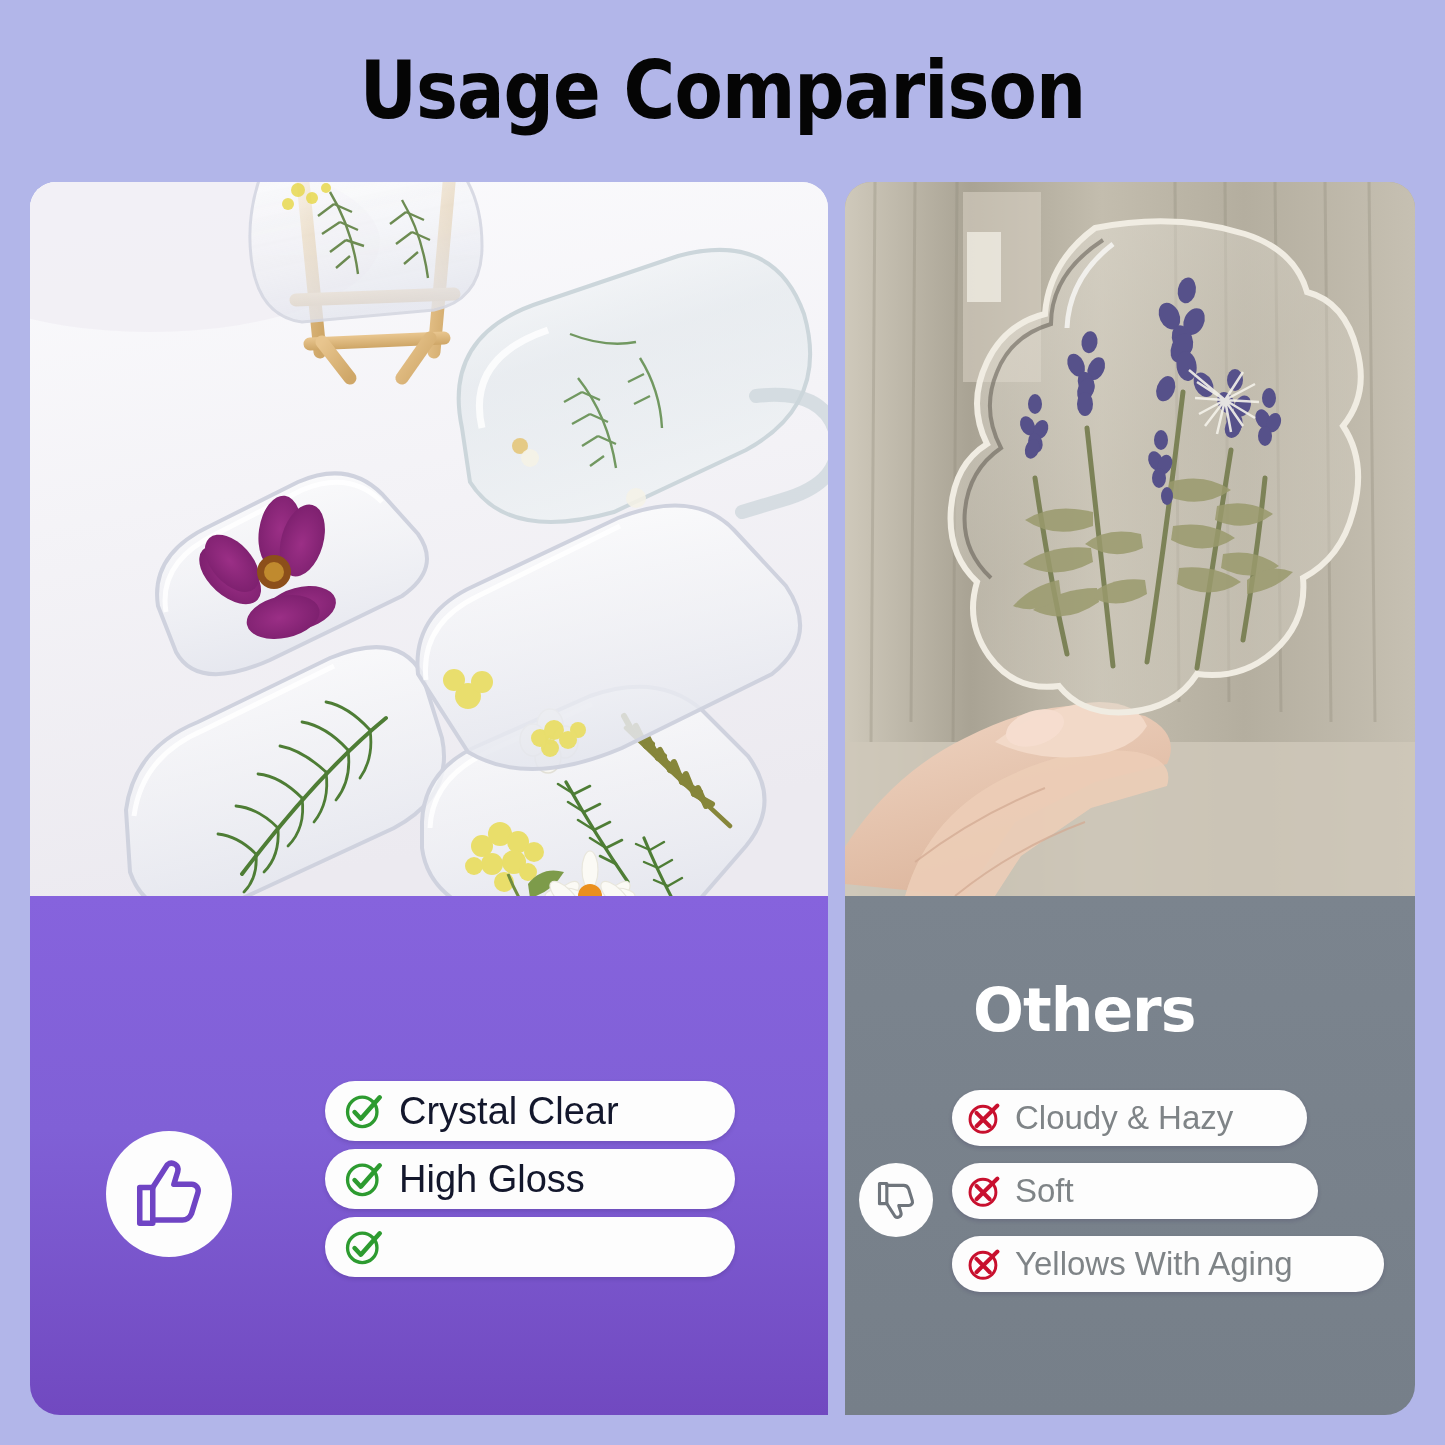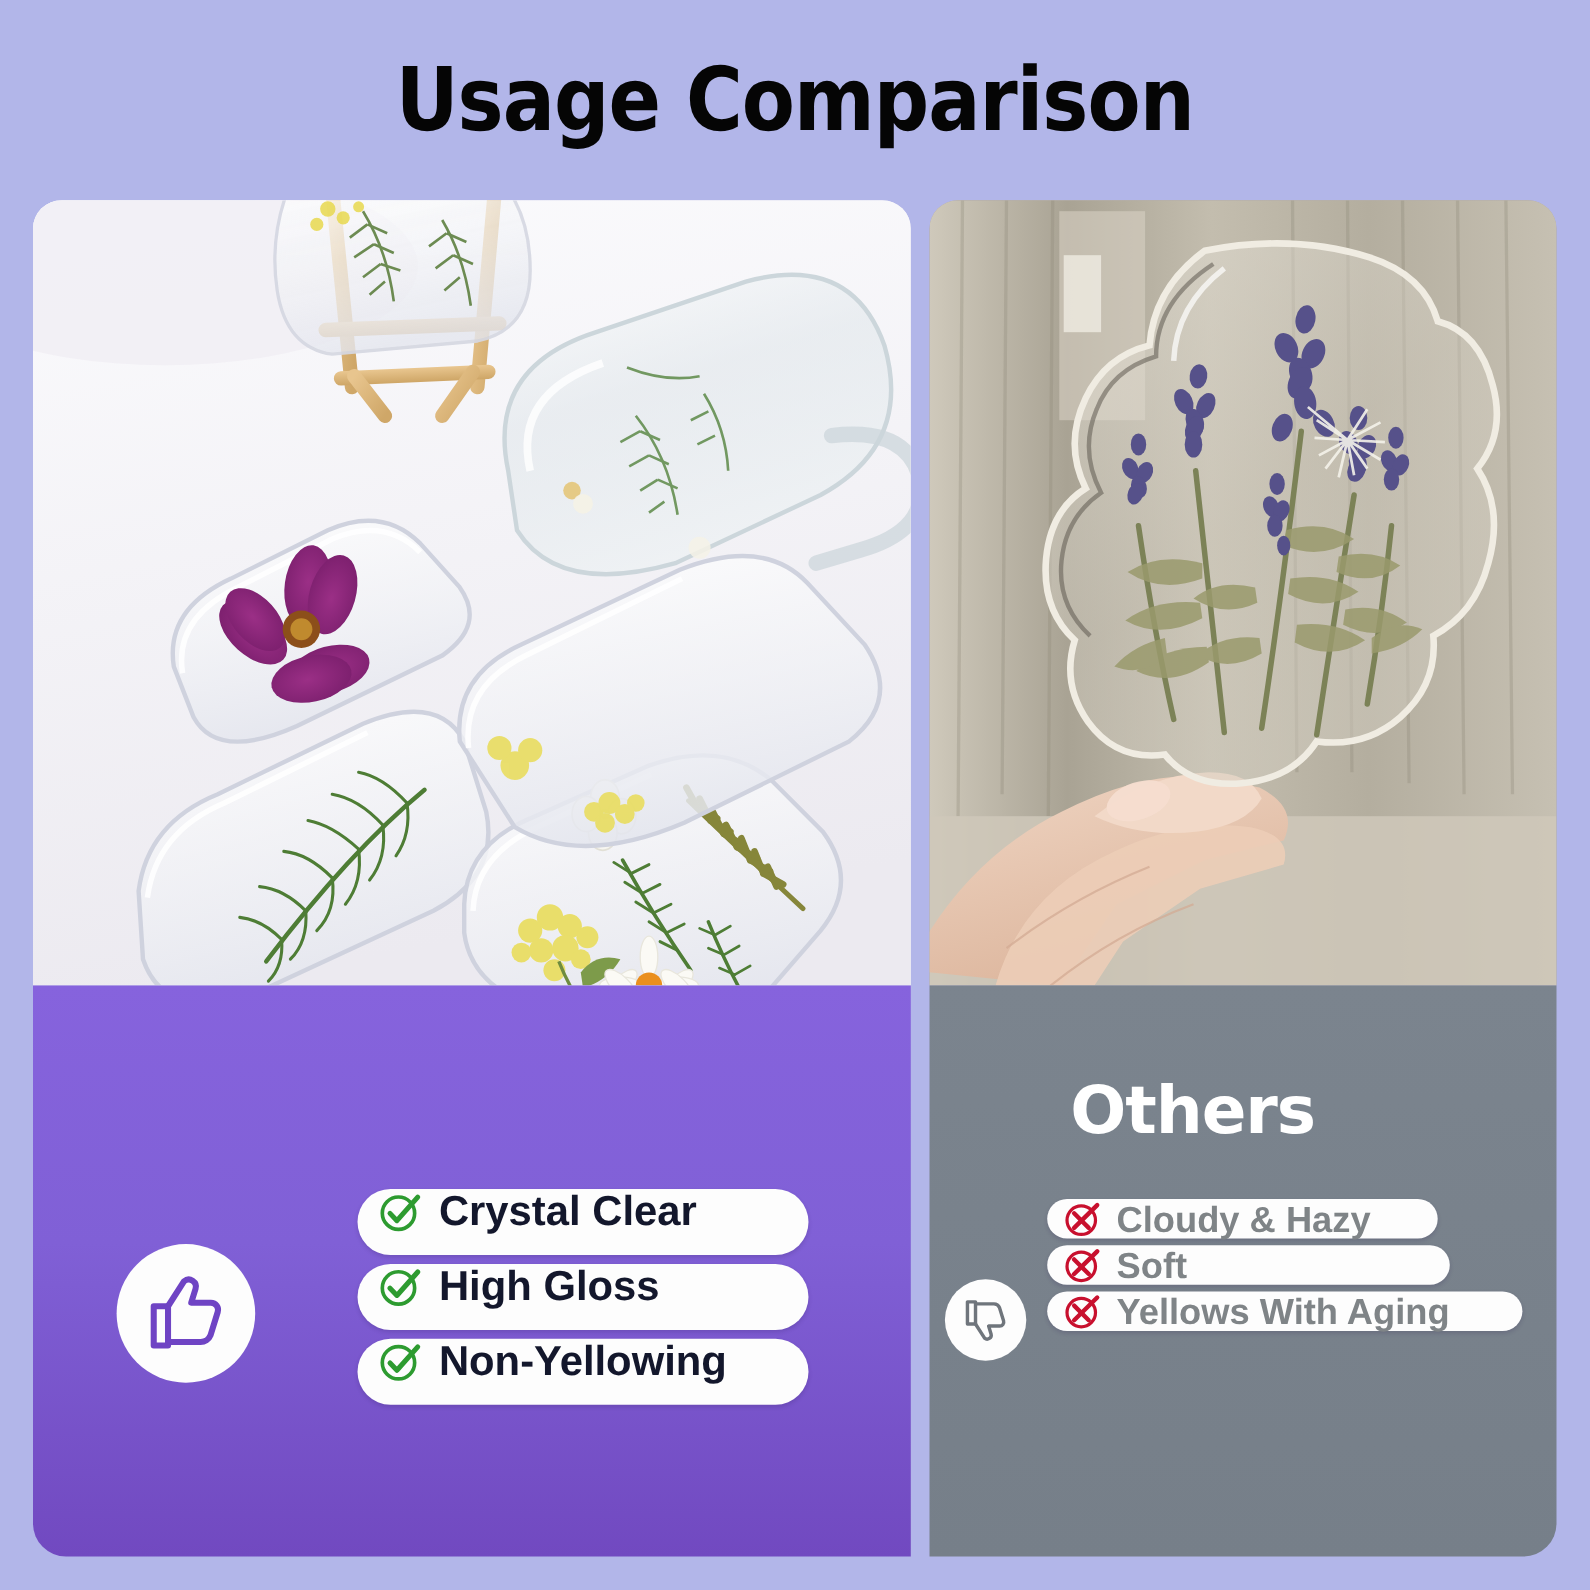--- a/index.html
+++ b/index.html
@@ -96,35 +96,34 @@
     width: 74px; height: 74px;
   }
 
   
   .badge-list { position: absolute; }
   .badge-list-left { left: 325px; top: 1081px; }
   .badge-list-right { left: 952px; top: 1090px; }
 
   .badge {
     display: flex;
-    align-items: flex-start;
+    align-items: center;
     background: #fdfdfd;
     border-radius: 40px;
     box-shadow: 0 2px 4px rgba(40,20,80,.18);
-    font-weight: bold;
   }
   .badge-list-left .badge {
     width: 410px;
     height: 60px;
     margin-bottom: 8px;
     padding-left: 18px;
   }
   .badge-list-right .badge {
-    height: 36px;
-    margin-bottom: 6px;
+    height: 56px;
+    margin-bottom: 17px;
     padding-left: 14px;
   }
 
   .badge-icon { flex: 0 0 auto; display: block; }
   .badge-list-left .badge-icon { width: 42px; height: 42px; margin-right: 14px; }
   .badge-list-right .badge-icon { width: 37px; height: 37px; margin-right: 12px; }
 
   .badge-label-pos {
     font-size: 38px;
     color: #13172c;
@@ -517,21 +516,20 @@
       <circle cx="11" cy="12.5" r="8.4" stroke="#2d9b30" stroke-width="1.9"></circle>
       <path d="M6.6 12.6 L10.2 16.4 L21 4.2" stroke="#2d9b30" stroke-width="2.6" stroke-linecap="round" stroke-linejoin="round"></path>
     </svg>
     <span class="badge-label-pos">High Gloss</span>
   </div>
   <div class="badge">
     <svg class="badge-icon" viewBox="0 0 24 24" fill="none">
       <circle cx="11" cy="12.5" r="8.4" stroke="#2d9b30" stroke-width="1.9"></circle>
       <path d="M6.6 12.6 L10.2 16.4 L21 4.2" stroke="#2d9b30" stroke-width="2.6" stroke-linecap="round" stroke-linejoin="round"></path>
     </svg>
-    <span class="badge-label-pos">Non-Yellowing</span>
   </div>
 </div>
 
 <div class="panel panel-right"></div>
 
 <div class="others-heading">Others</div>
 
 <div class="thumb-circle thumb-down-circle">
   <svg width="44" height="44" viewBox="0 0 24 24" fill="none" stroke="#6f757c" stroke-width="1.7" stroke-linecap="round" stroke-linejoin="round">
     <path d="M7 14V3H3v11z"></path>

